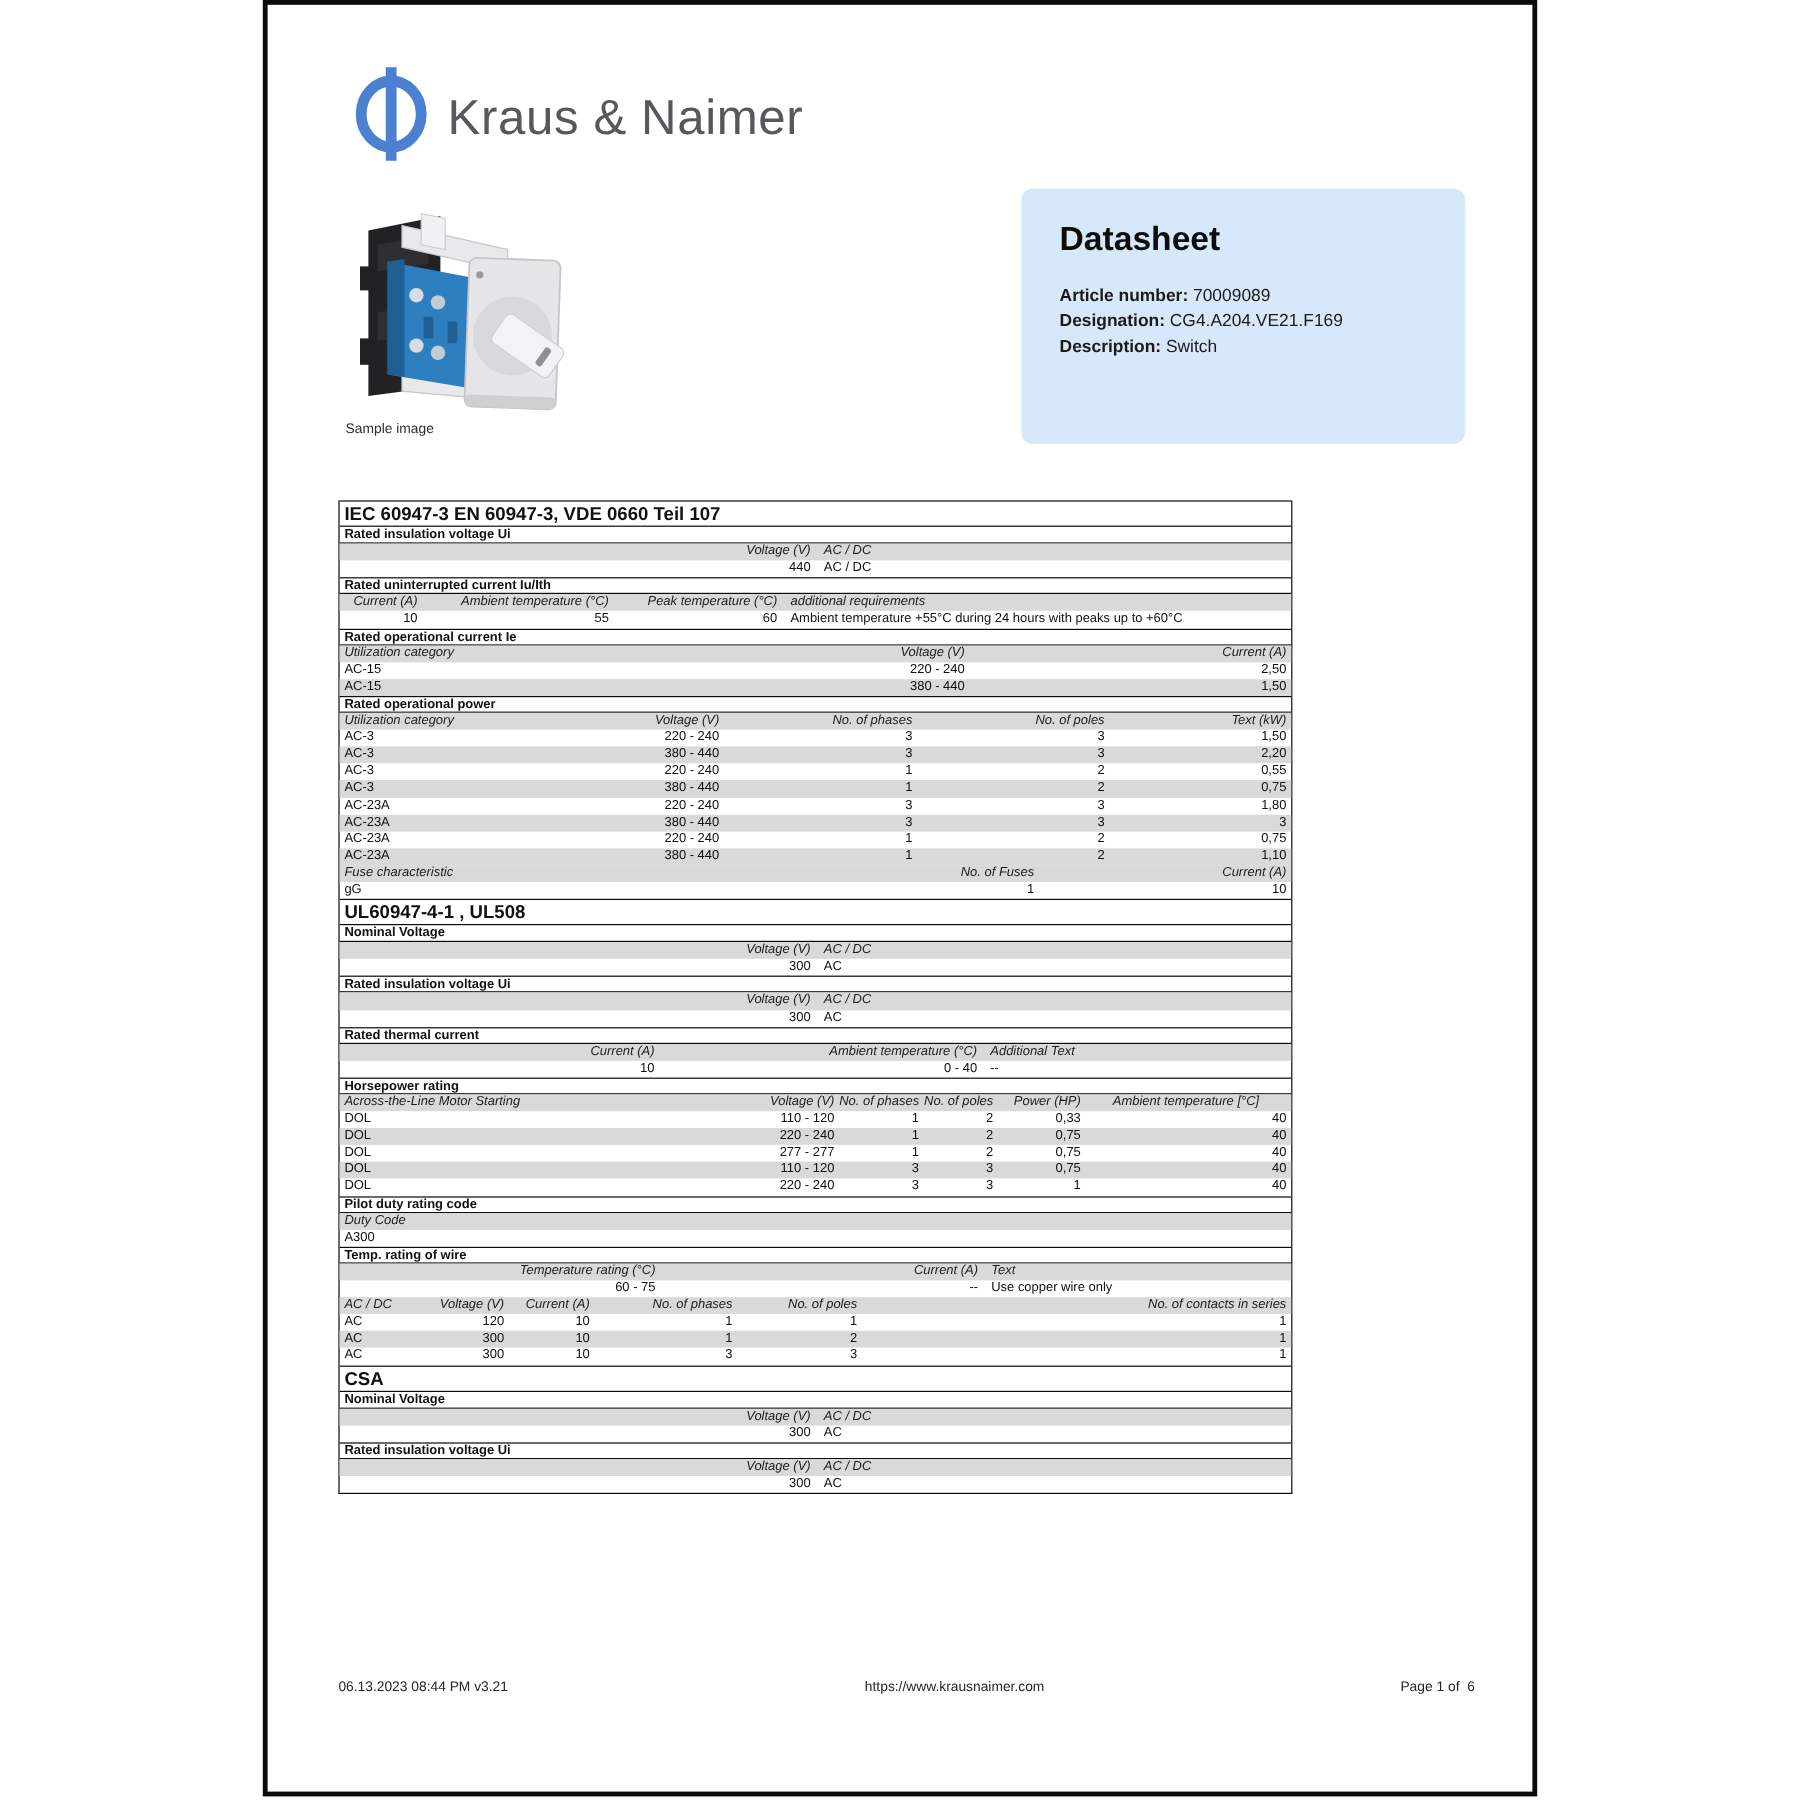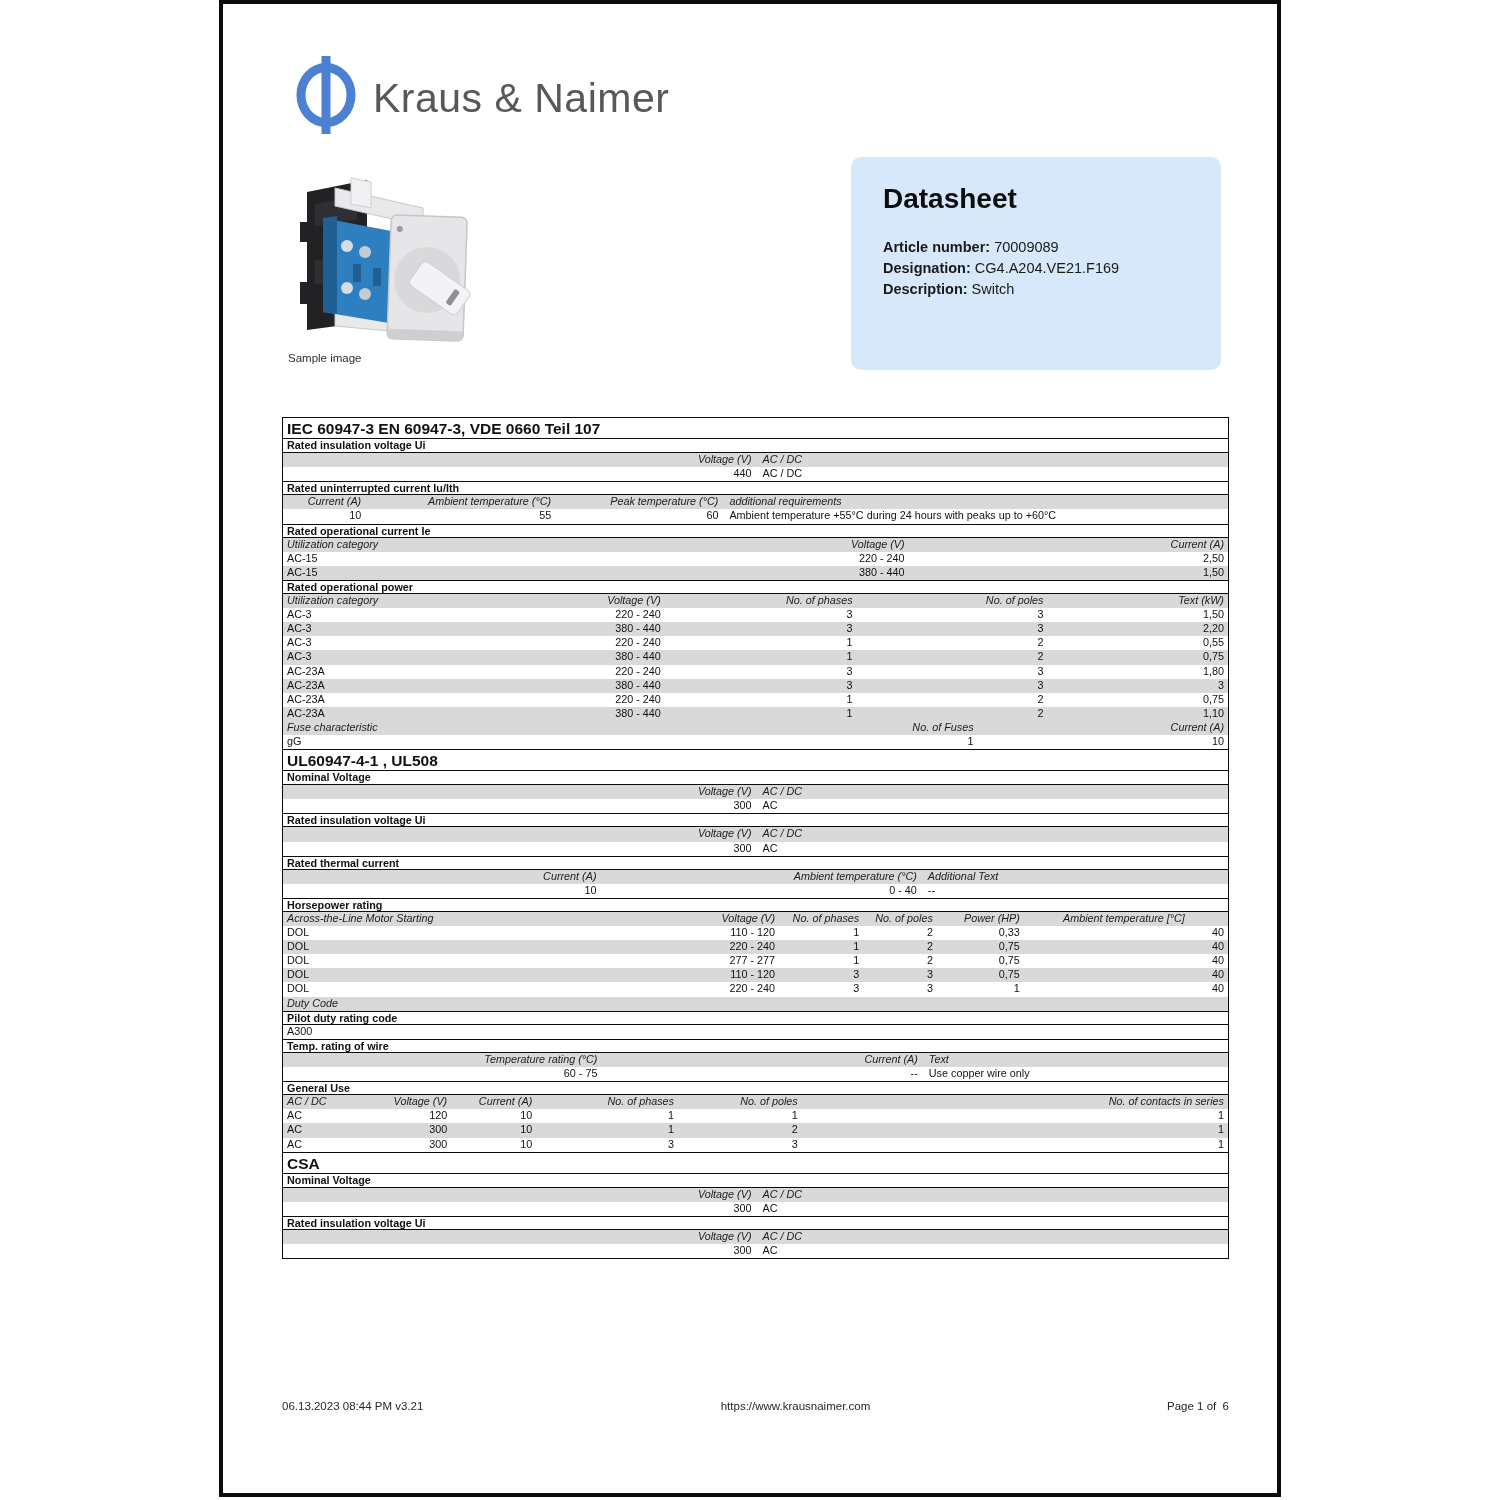--- a/index.html
+++ b/index.html
@@ -14,21 +14,21 @@
   
   .product{position:absolute;left:72px;top:156px;width:178px;height:190px;}
   .caption{position:absolute;left:65px;top:348px;font-size:11.5px;color:#2e2e2e;}
   
   .ds-box{position:absolute;left:628px;top:153px;width:370px;height:213px;border-radius:10px;
           box-sizing:border-box;padding:26px 32px;}
   .ds-title{font-size:28px;font-weight:bold;color:#0d0d0d;margin-bottom:22px;}
   .ds-line{font-size:14.5px;color:#1a1a1a;line-height:21px;}
   .ds-line .b{font-weight:bold;margin-right:4px;}
   
-  .spec-table{position:absolute;left:59px;top:413px;width:947px;box-sizing:border-box;
+  .spec-table{position:absolute;left:59px;top:413px;width:795px;box-sizing:border-box;
               border-left:1px solid #0b0b0b;border-right:1px solid #0b0b0b;border-bottom:1px solid #0b0b0b;
               display:flex;flex-direction:column;}
   .row{display:flex;width:100%;box-sizing:border-box;height:14.1px;line-height:13.9px;
        font-size:10.8px;color:#111;flex:none;}
   .row.title-row{height:22px;line-height:21px;font-size:15.5px;font-weight:bold;padding-left:4px;}
   .row.sub-row{font-weight:bold;padding-left:4px;}
   .row.bt{border-top:1.4px solid #0b0b0b;}
   .row.bb{border-bottom:1.4px solid #0b0b0b;}
   .row.head{background:#d9d9d9;font-style:italic;color:#1c1c1c;}
   .row.alt{background:#d9d9d9;}
@@ -294,39 +294,38 @@
           <div class="cell a-r" style="width: 21.6%;">40</div>
         </div>
         <div class="row data-row">
           <div class="cell a-l" style="width: 30%;">DOL</div>
           <div class="cell a-r" style="width: 22.5%;">220 - 240</div>
           <div class="cell a-r" style="width: 8.9%;">3</div>
           <div class="cell a-r" style="width: 7.8%;">3</div>
           <div class="cell a-r" style="width: 9.2%;">1</div>
           <div class="cell a-r" style="width: 21.6%;">40</div>
         </div>
+        <div class="row sub-row bb bt">Pilot duty rating code</div>
         <div class="row head">
           <div class="cell a-l" style="width: 100%;">Duty Code</div>
         </div>
-        <div class="row sub-row bb bt">Pilot duty rating code</div>
         <div class="row data-row">
           <div class="cell a-l" style="width: 100%;">A300</div>
         </div>
         <div class="row sub-row bb bt">Temp. rating of wire</div>
         <div class="row head">
           <div class="cell a-r" style="width: 33.7%;">Temperature rating (°C)</div>
           <div class="cell a-r" style="width: 33.9%;">Current (A)</div>
           <div class="cell a-l gap" style="width: 32.4%;">Text</div>
         </div>
         <div class="row data-row">
           <div class="cell a-r" style="width: 33.7%;">60 - 75</div>
           <div class="cell a-r" style="width: 33.9%;">--</div>
           <div class="cell a-l gap" style="width: 32.4%;">Use copper wire only</div>
         </div>
-        <div class="row sub-row bb bt">General Use</div>
         <div class="row head">
           <div class="cell a-l" style="width: 10%;">AC / DC</div>
           <div class="cell a-r" style="width: 7.8%;">Voltage (V)</div>
           <div class="cell a-r" style="width: 9%;">Current (A)</div>
           <div class="cell a-r" style="width: 15%;">No. of phases</div>
           <div class="cell a-r" style="width: 13.1%;">No. of poles</div>
           <div class="cell a-r" style="width: 45.1%;">No. of contacts in series</div>
         </div>
         <div class="row data-row">
           <div class="cell a-l" style="width: 10%;">AC</div>

